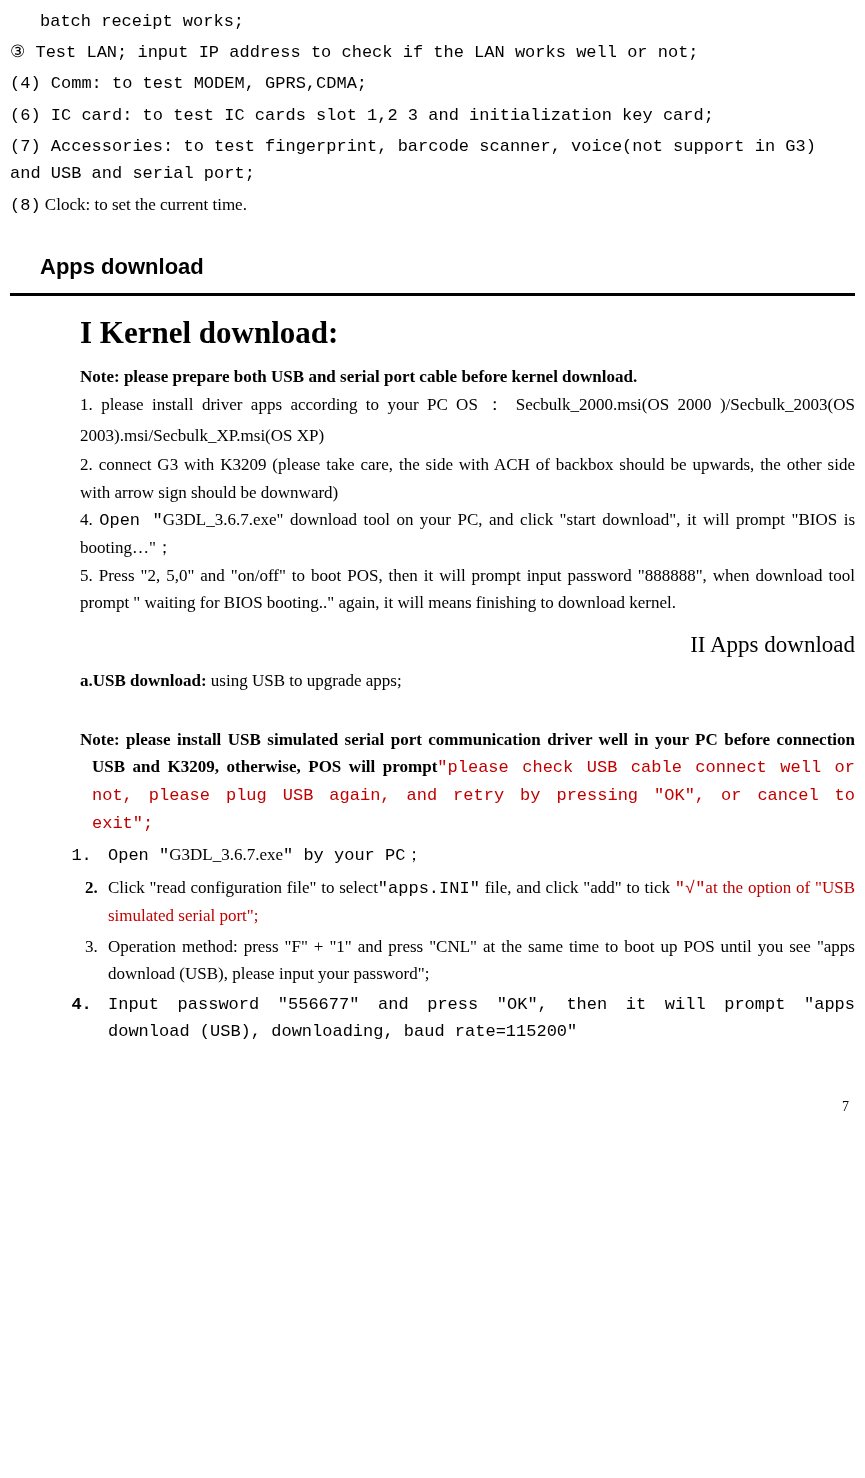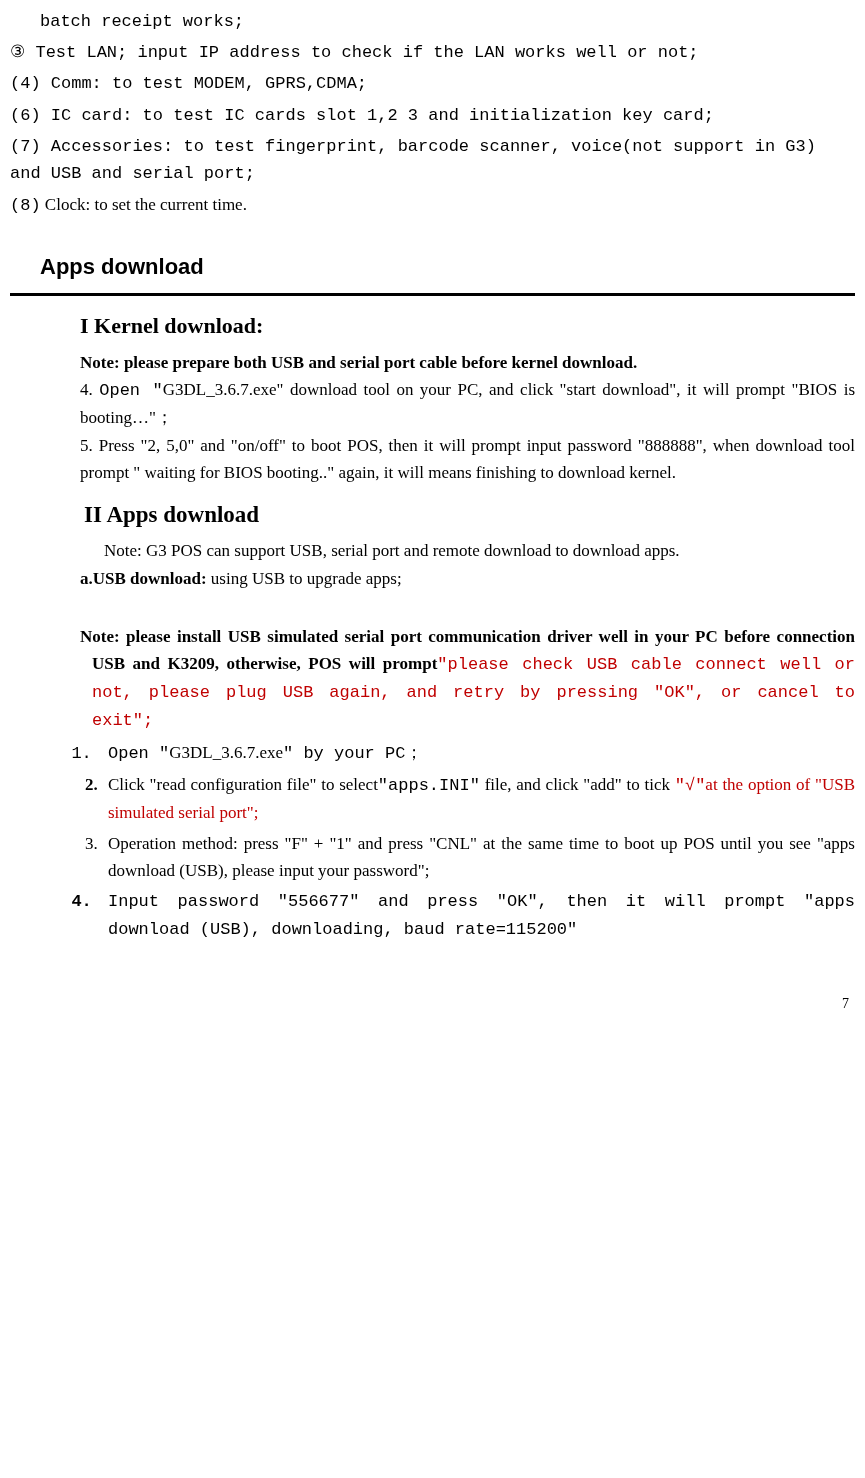--- a/index.html
+++ b/index.html
@@ -28,28 +28,29 @@
     }
     hr.heavy {
       border: none;
       border-top: 3px solid #000;
       margin: 4px 0 12px 0;
     }
     .inset {
       margin-left: 70px;
     }
     h2.big {
-      font-size: 22px;
+      font-size: 31px;
       font-weight: bold;
       margin: 8px 0 6px 0;
     }
     h2.sub {
       font-size: 23px;
-      font-weight: bold;
+      font-weight: normal;
       margin: 10px 0 4px 4px;
+      text-align: right;
     }
     .just {
       text-align: justify;
     }
     .bold {
       font-weight: bold;
     }
     .red {
       color: #c00000;
     }
@@ -90,28 +91,29 @@
 </div>
 
 <div class="section-hdr">Apps download</div>
 <hr class="heavy">
 
 <div class="inset">
   <h2 class="big">I Kernel download:</h2>
 
   <div class="bold just">Note: please prepare both USB and serial port cable before kernel download.</div>
 
+  <div class="just" style="line-height:1.8;">1. please install driver apps according to your PC OS ： Secbulk_2000.msi(OS 2000 )/Secbulk_2003(OS 2003).msi/Secbulk_XP.msi(OS XP)</div>
+  <div class="just">2. connect G3 with K3209 (please take care, the side with ACH of backbox should be upwards, the other side with arrow sign should be downward)</div>
   <div class="just">
     <span>4. </span><span class="mono">Open </span><span class="mono">"</span><span>G3DL_3.6.7.exe" download tool on your PC, and click "start download", it will prompt "BIOS is booting…"</span><span class="mono">；</span>
   </div>
   <div class="just">5. Press "2, 5,0"  and "on/off" to boot POS, then it will prompt input password "888888", when download tool prompt " waiting for BIOS booting.." again, it will means finishing to download kernel.</div>
 
   <h2 class="sub">II Apps download</h2>
 
-  <div style="padding-left:24px;">Note: G3 POS can support USB, serial port and remote download to download apps.</div>
 
   <div class="just">
     <span class="bold">a.USB download: </span><span>using USB to upgrade apps;</span>
   </div>
 
   <div class="just" style="padding-left:12px; text-indent:-12px;margin-top:31px;">
     <span class="bold">Note: please install USB simulated serial port communication driver well in your PC before connection USB and K3209, otherwise, POS will prompt</span><span class="mono red">"please check USB cable connect well or not, please plug USB again, and retry by pressing "OK", or cancel to exit";</span>
   </div>
 
   <ol class="steps">

